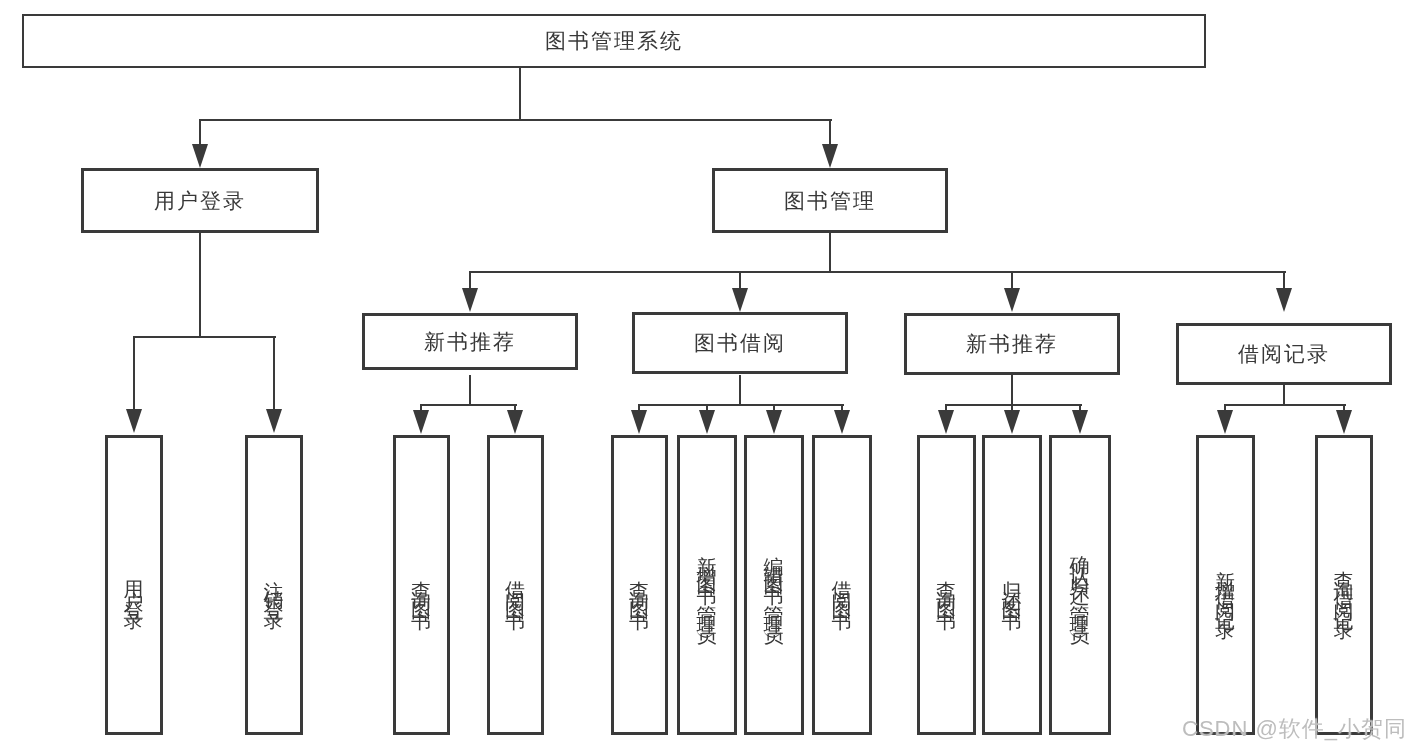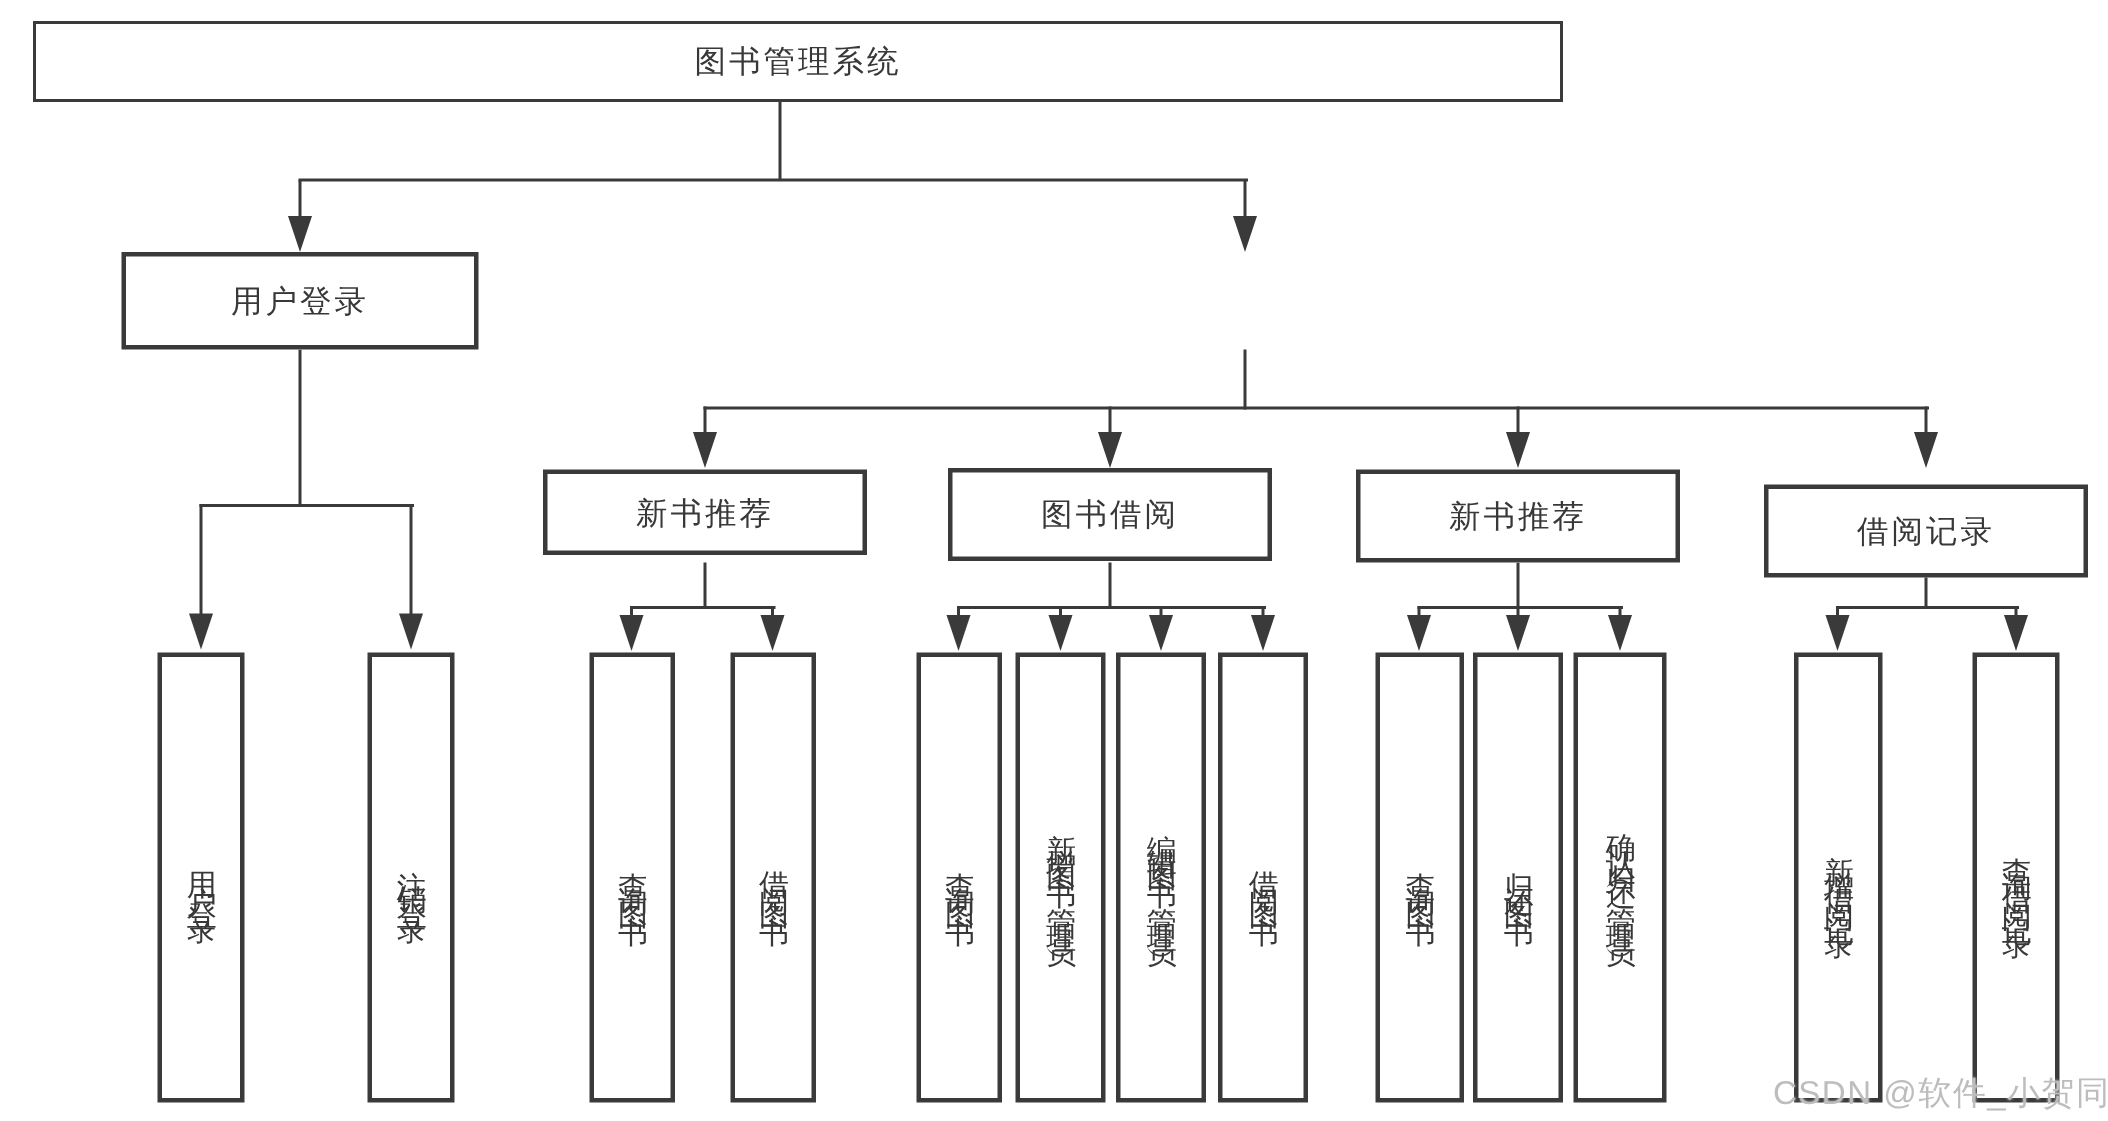--- a/index.html
+++ b/index.html
@@ -30,23 +30,24 @@
     position:absolute;left:1182px;top:714px;z-index:3;
     font-size:22px;letter-spacing:1px;color:#bdbdbd;
     text-shadow:0 0 2px rgba(255,255,255,0.9);white-space:nowrap;
   }
 </style>
 </head>
 <body>
 
 <div class="stage">
 
-  <div class="box root-box hlabel" style="left:22px;top:14px;width:1020px;height:54px">图书管理系统</div>
+  <div class="box root-box hlabel" style="left:22px;top:14px;width:1184px;height:54px">图书管理系统</div>
 
   <div class="box hlabel" style="left:81px;top:168px;width:238px;height:65px">用户登录</div>
+  <div class="box hlabel" style="left:712px;top:168px;width:236px;height:65px">图书管理</div>
 
   <div class="box hlabel" style="left:362px;top:313px;width:216px;height:57px">新书推荐</div>
   <div class="box hlabel" style="left:632px;top:312px;width:216px;height:62px">图书借阅</div>
   <div class="box hlabel" style="left:904px;top:313px;width:216px;height:62px">新书推荐</div>
   <div class="box hlabel" style="left:1176px;top:323px;width:216px;height:62px">借阅记录</div>
 
   <div class="box leaf" style="left:105px;top:435px;width:58px;height:300px">用户登录</div>
   <div class="box leaf" style="left:245px;top:435px;width:58px;height:300px">注销登录</div>
 
   <div class="box leaf" style="left:393px;top:435px;width:57px;height:300px">查询图书</div>

